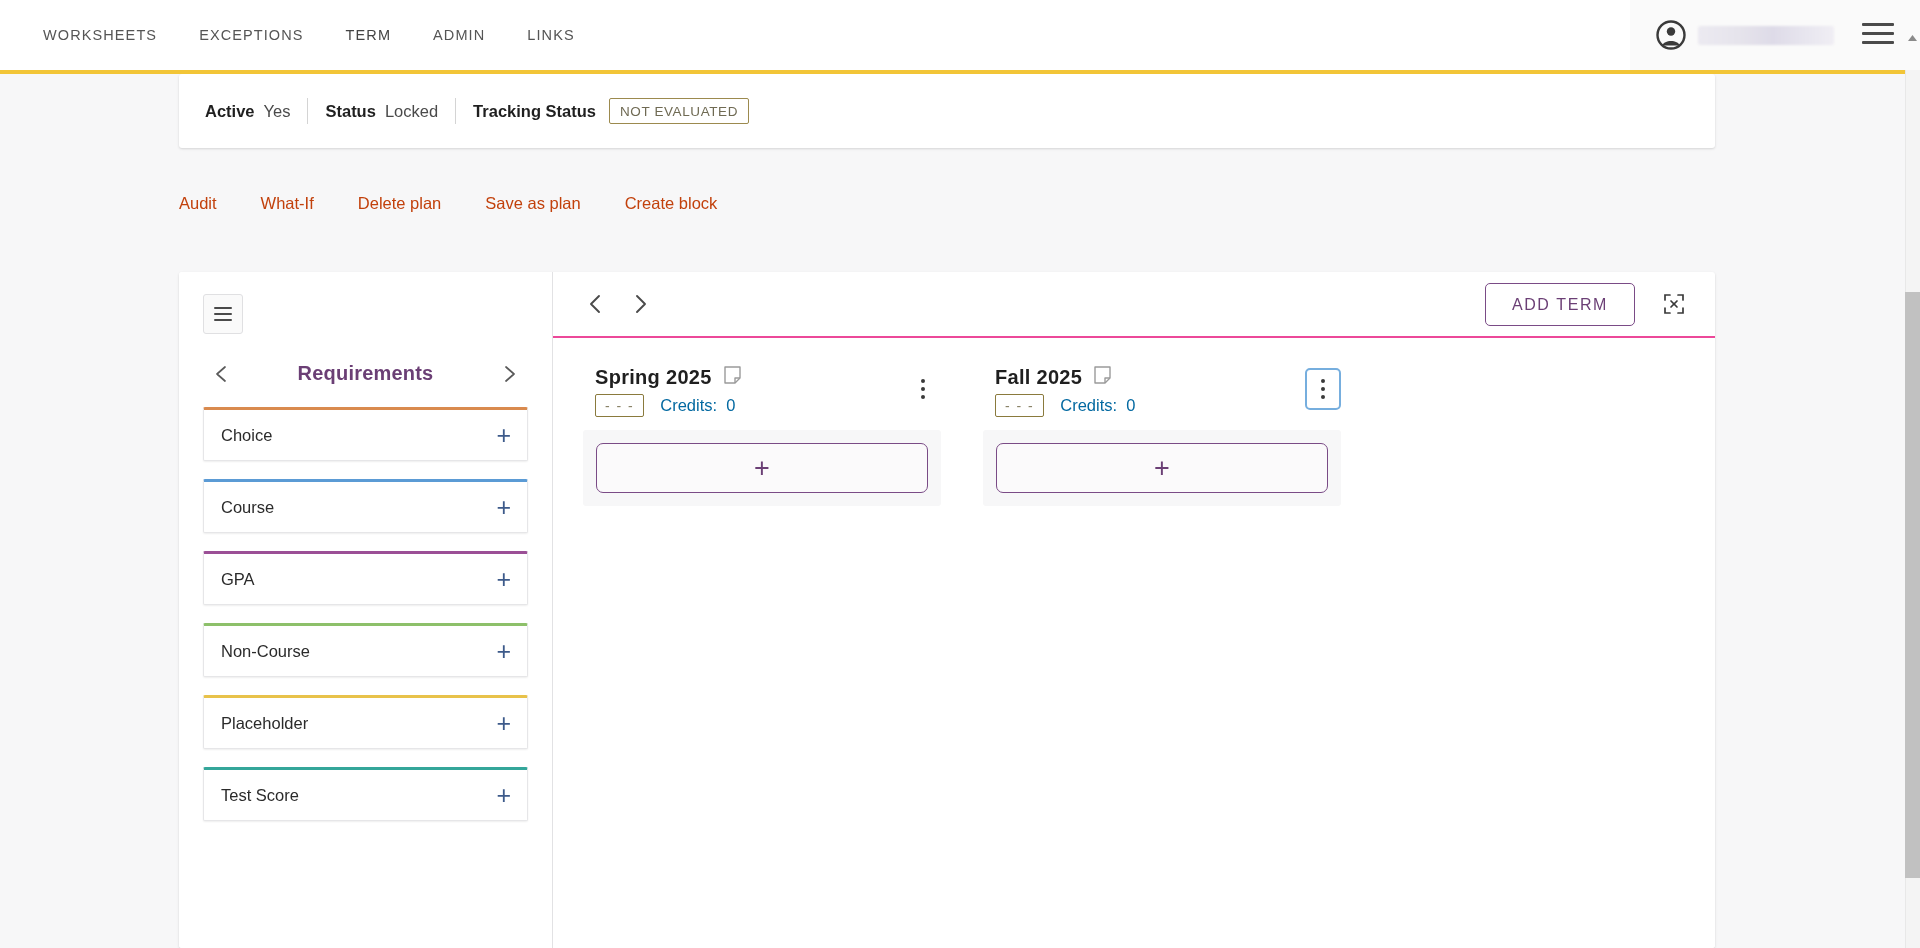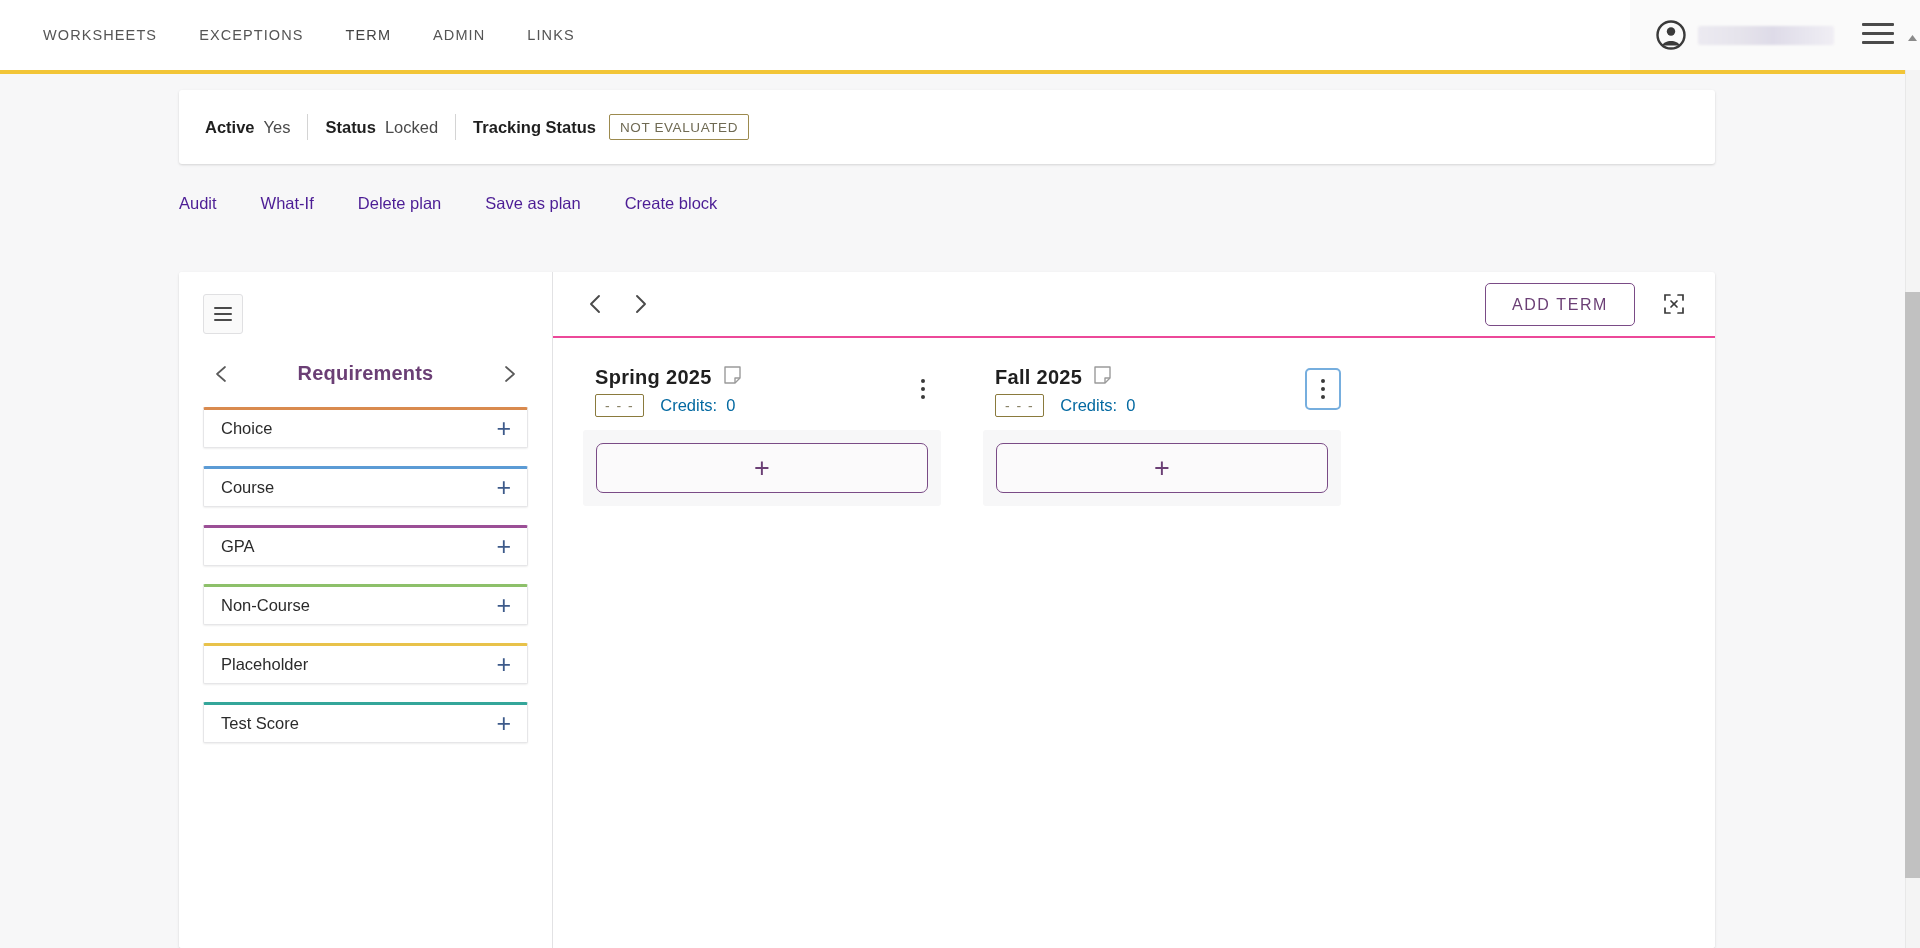--- a/index.html
+++ b/index.html
@@ -88,21 +88,21 @@
     position: absolute; top: 56px; left: 504px;
     width: 26px; height: 13px;
     background: #f2c537;
     border-radius: 13px 13px 0 0;
     z-index: 19;
   }
 
   
   .status-card {
     position: absolute;
-    top: 90px; left: 179px;
+    top: 74px; left: 179px;
     width: 1536px; height: 74px;
     background: #ffffff;
     border-radius: 3px;
     box-shadow: 0 1px 3px rgba(0,0,0,0.10), 0 1px 2px rgba(0,0,0,0.05);
     display: flex; align-items: center;
     padding-left: 26px;
     z-index: 10;
   }
   .status-row { display: flex; align-items: center; font-size: 16.5px; }
   .st-label { font-weight: 700; color: #1f1f1f; }
@@ -136,21 +136,21 @@
     background: linear-gradient(90deg,#edecef 0%, #e6e5ea 40%, #e2e1e8 70%, #efeef2 100%);
     filter: blur(1px);
   }
   .lu-sep { color: #666; margin-right: 6px; }
   .lu-date { color: #333; }
   .action-links {
     display: flex; align-items: center; gap: 0; margin-top: 12px;
   }
   .action-link {
     font-size: 16.5px;
-    color: #4c1d95;
+    color: #c2410c;
     margin-right: 44px;
     cursor: pointer;
     white-space: nowrap;
   }
   .action-link:last-child { margin-right: 12px; }
 
   
   .work-card {
     position: absolute;
     top: 272px; left: 179px;
@@ -189,21 +189,21 @@
   .req-title {
     font-size: 20px; font-weight: 700; color: #6b3f75;
     letter-spacing: 0.2px;
   }
   .chev {
     width: 22px; height: 22px; cursor: pointer;
     display: flex; align-items: center; justify-content: center;
   }
   .req-list { margin-top: 22px; }
   .req-item {
-    height: 41px;
+    height: 54px;
     background: #ffffff;
     border: 1px solid #e6e6e8;
     border-top: 3px solid #ccc;
     border-radius: 2px;
     margin-bottom: 18px;
     display: flex; align-items: center; justify-content: space-between;
     padding: 0 16px 0 17px;
     box-shadow: 0 1px 2px rgba(0,0,0,0.07);
     cursor: pointer;
   }

